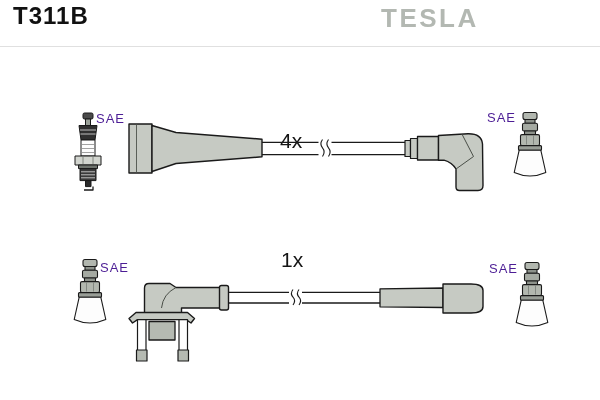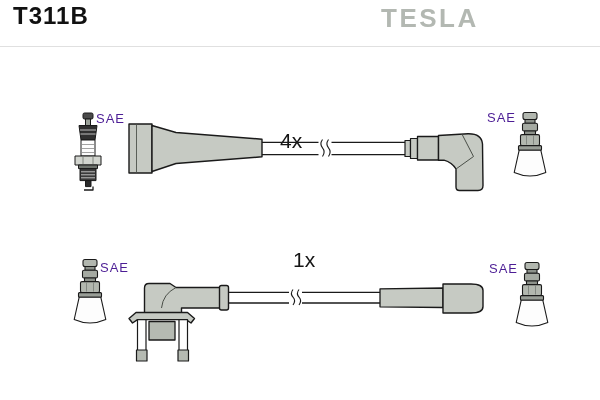--- a/index.html
+++ b/index.html
@@ -13,21 +13,21 @@
   .brand{left:381px;top:3px;font-size:26px;font-weight:800;letter-spacing:2.5px;
          color:#b3b8b2;transform:scaleY(0.98);}
   .header-rule{left:0;top:46px;width:600px;height:1px;background:#e0e0e0;}
   .sae-label{font-size:13px;letter-spacing:1px;color:#4c1d95;}
   .sae-1{left:96px;top:111px;}
   .sae-2{left:487px;top:110px;}
   .sae-3{left:100px;top:260px;}
   .sae-4{left:489px;top:261px;}
   .qty-label{font-size:21px;color:#151515;}
   .qty-1{left:280px;top:96px;margin-top:33px;}
-  .qty-2{left:293px;top:248px;}
+  .qty-2{left:281px;top:248px;}
   svg{position:absolute;left:0;top:0;}
   svg *{vector-effect:non-scaling-stroke;}
 </style>
 </head>
 <body>
 
 <div class="stage">
 
   <div class="abs part-number">T311B</div>
   <div class="abs brand">TESLA</div>

